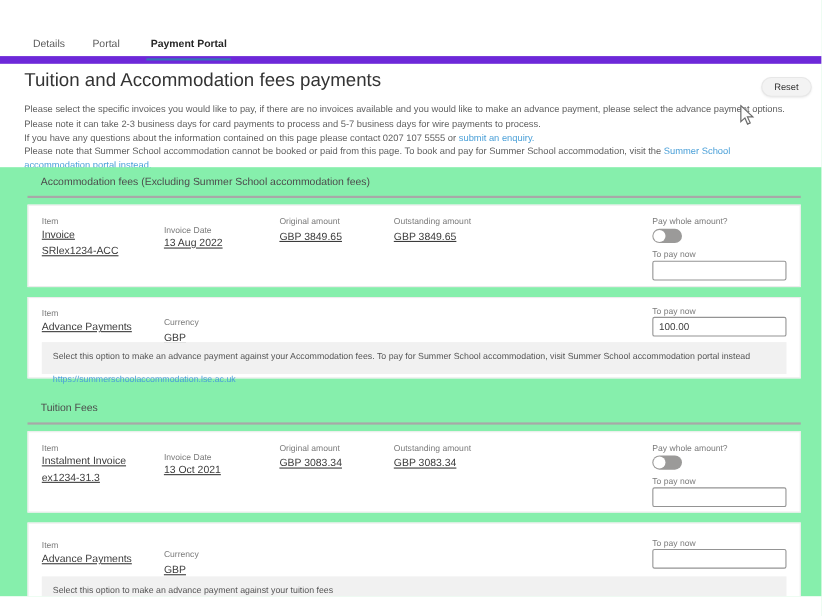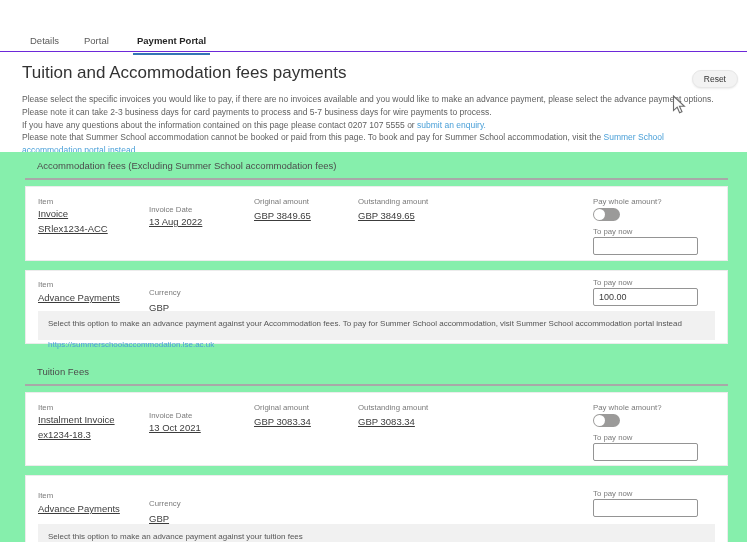--- a/index.html
+++ b/index.html
@@ -1,20 +1,20 @@
 <!DOCTYPE html>
 <html><head>
 <meta charset="utf-8">
 <style>
   html,body { margin:0; padding:0; }
   body { font-family:"Liberation Sans", sans-serif; background:#fff; }
   .page { position:relative; width:747px; height:560px; background:#fff; overflow:hidden; }
 
   
-  .tabbar { position:absolute; top:27px; left:0; width:747px; height:24px; border-bottom:1px solid #6d28d9; background:#fff; }
+  .tabbar { position:absolute; top:27px; left:0; width:747px; height:24px; border-bottom:7px solid #6d28d9; background:#fff; }
   .tab { position:absolute; top:8px; font-size:9.5px; color:#5a5a5a; cursor:default; white-space:nowrap; }
   .tab-details { left:30px; }
   .tab-related { left:84px; }
   .tab-portal  { left:137px; color:#262626; font-weight:bold; }
   .tab-portal::after { content:""; position:absolute; left:-4px; right:-4px; bottom:-9px; height:2px; background:#3474b5; }
 
   
   .page-title { position:absolute; top:63px; left:22px; font-size:17px; color:#333; font-weight:400; }
   .reset-btn { position:absolute; top:70px; right:9px; padding:3px 11px; font-size:8.5px; color:#333;
                background:#f3f3f3; border:1px solid #e7e7e7; border-radius:11px; box-shadow:0 1px 2px rgba(0,0,0,.08); }
@@ -34,21 +34,21 @@
   .c4 { margin-top:9px; height:80px; }
 
   .lab { position:absolute; font-size:7.8px; color:#7b7b7b; white-space:nowrap; }
   .val { position:absolute; font-size:9.5px; color:#3c3c3c; white-space:nowrap;text-decoration:underline; }
 
   .col1 { left:12px; }  .col2 { left:123px;margin-top:8px; } .col3 { left:228px;text-align:right; } .col4 { left:332px; } .col5 { left:567px; }
 
   .toggle { position:absolute; left:567px; width:27px; height:13px; background:#9b9a99; border-radius:7px; cursor:pointer; }
   .knob { position:absolute; left:1px; top:1px; width:11px; height:11px; background:#fff; border-radius:50%; }
 
-  .pay-input { position:absolute; left:567px; width:105px; height:17px; box-sizing:border-box;
+  .pay-input { position:absolute; left:567px; width:122px; height:17px; box-sizing:border-box;
                border:1px solid #949494; border-radius:2px; background:#fff; font-family:"Liberation Sans", sans-serif;
                font-size:9px; color:#3c3c3c; padding:8px 5px; }
 
   .note { position:absolute; left:12px; right:12px; background:#f1f1f1; font-size:8px; color:#555; padding:8px 10px 6px; box-sizing:border-box; }
   .note .link { display:block; margin-top:12px; }
 
   .cursor { position:absolute; left:672px; top:95px; }
 </style>
 </head>
 <body>
@@ -121,21 +121,21 @@
     <div class="sec-head second">Tuition Fees</div>
 
     <div class="card c3">
       <span class="lab col1" style="top:10px">Item</span>
       <span class="lab col2" style="top:10px">Invoice Date</span>
       <span class="lab col3" style="top:10px">Original amount</span>
       <span class="lab col4" style="top:10px">Outstanding amount</span>
       <span class="lab col5" style="top:10px">Pay whole amount?</span>
 
       <span class="val col1" style="top:21px">Instalment Invoice</span>
-      <span class="val col1" style="top:36px">ex1234-18.3</span>
+      <span class="val col1" style="top:36px">ex1234-31.3</span>
       <span class="val col2" style="top:21px">13 Oct 2021</span>
       <span class="val col3" style="top:23px">GBP 3083.34</span>
       <span class="val col4" style="top:23px">GBP 3083.34</span>
 
       <div class="toggle" style="top:21px">
           <div class="knob"></div>
         </div>
       <span class="lab col5" style="top:40px">To pay now</span>
       <input class="pay-input" style="top: 50px;" value="">
     </div>

